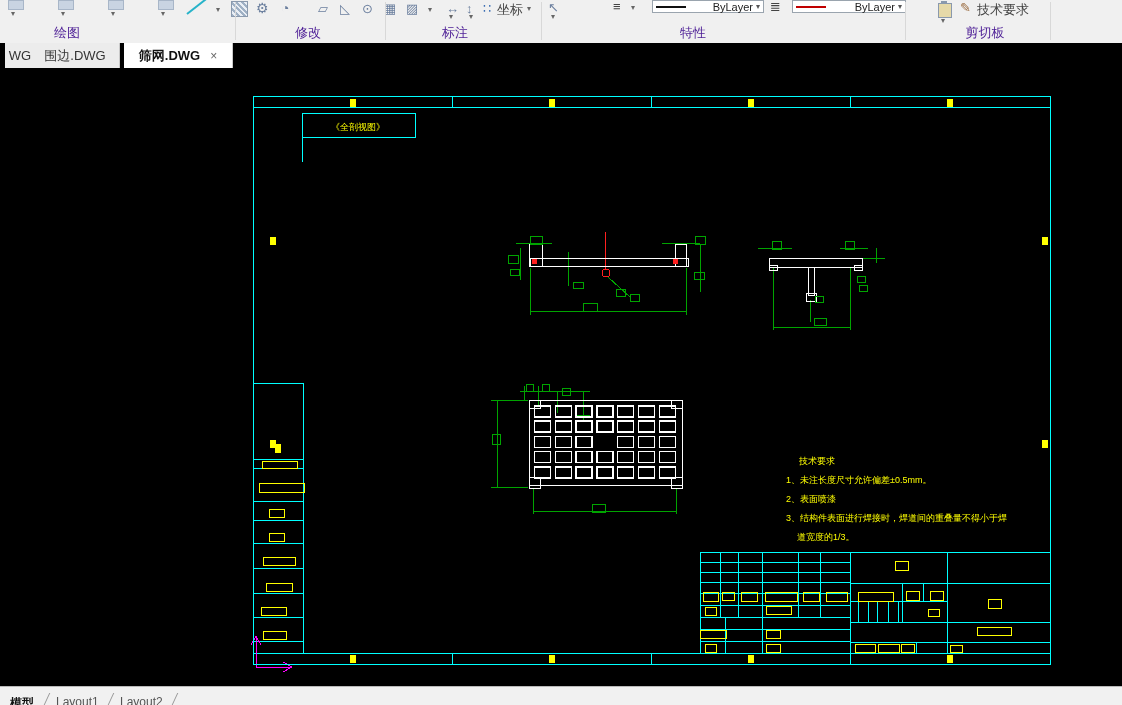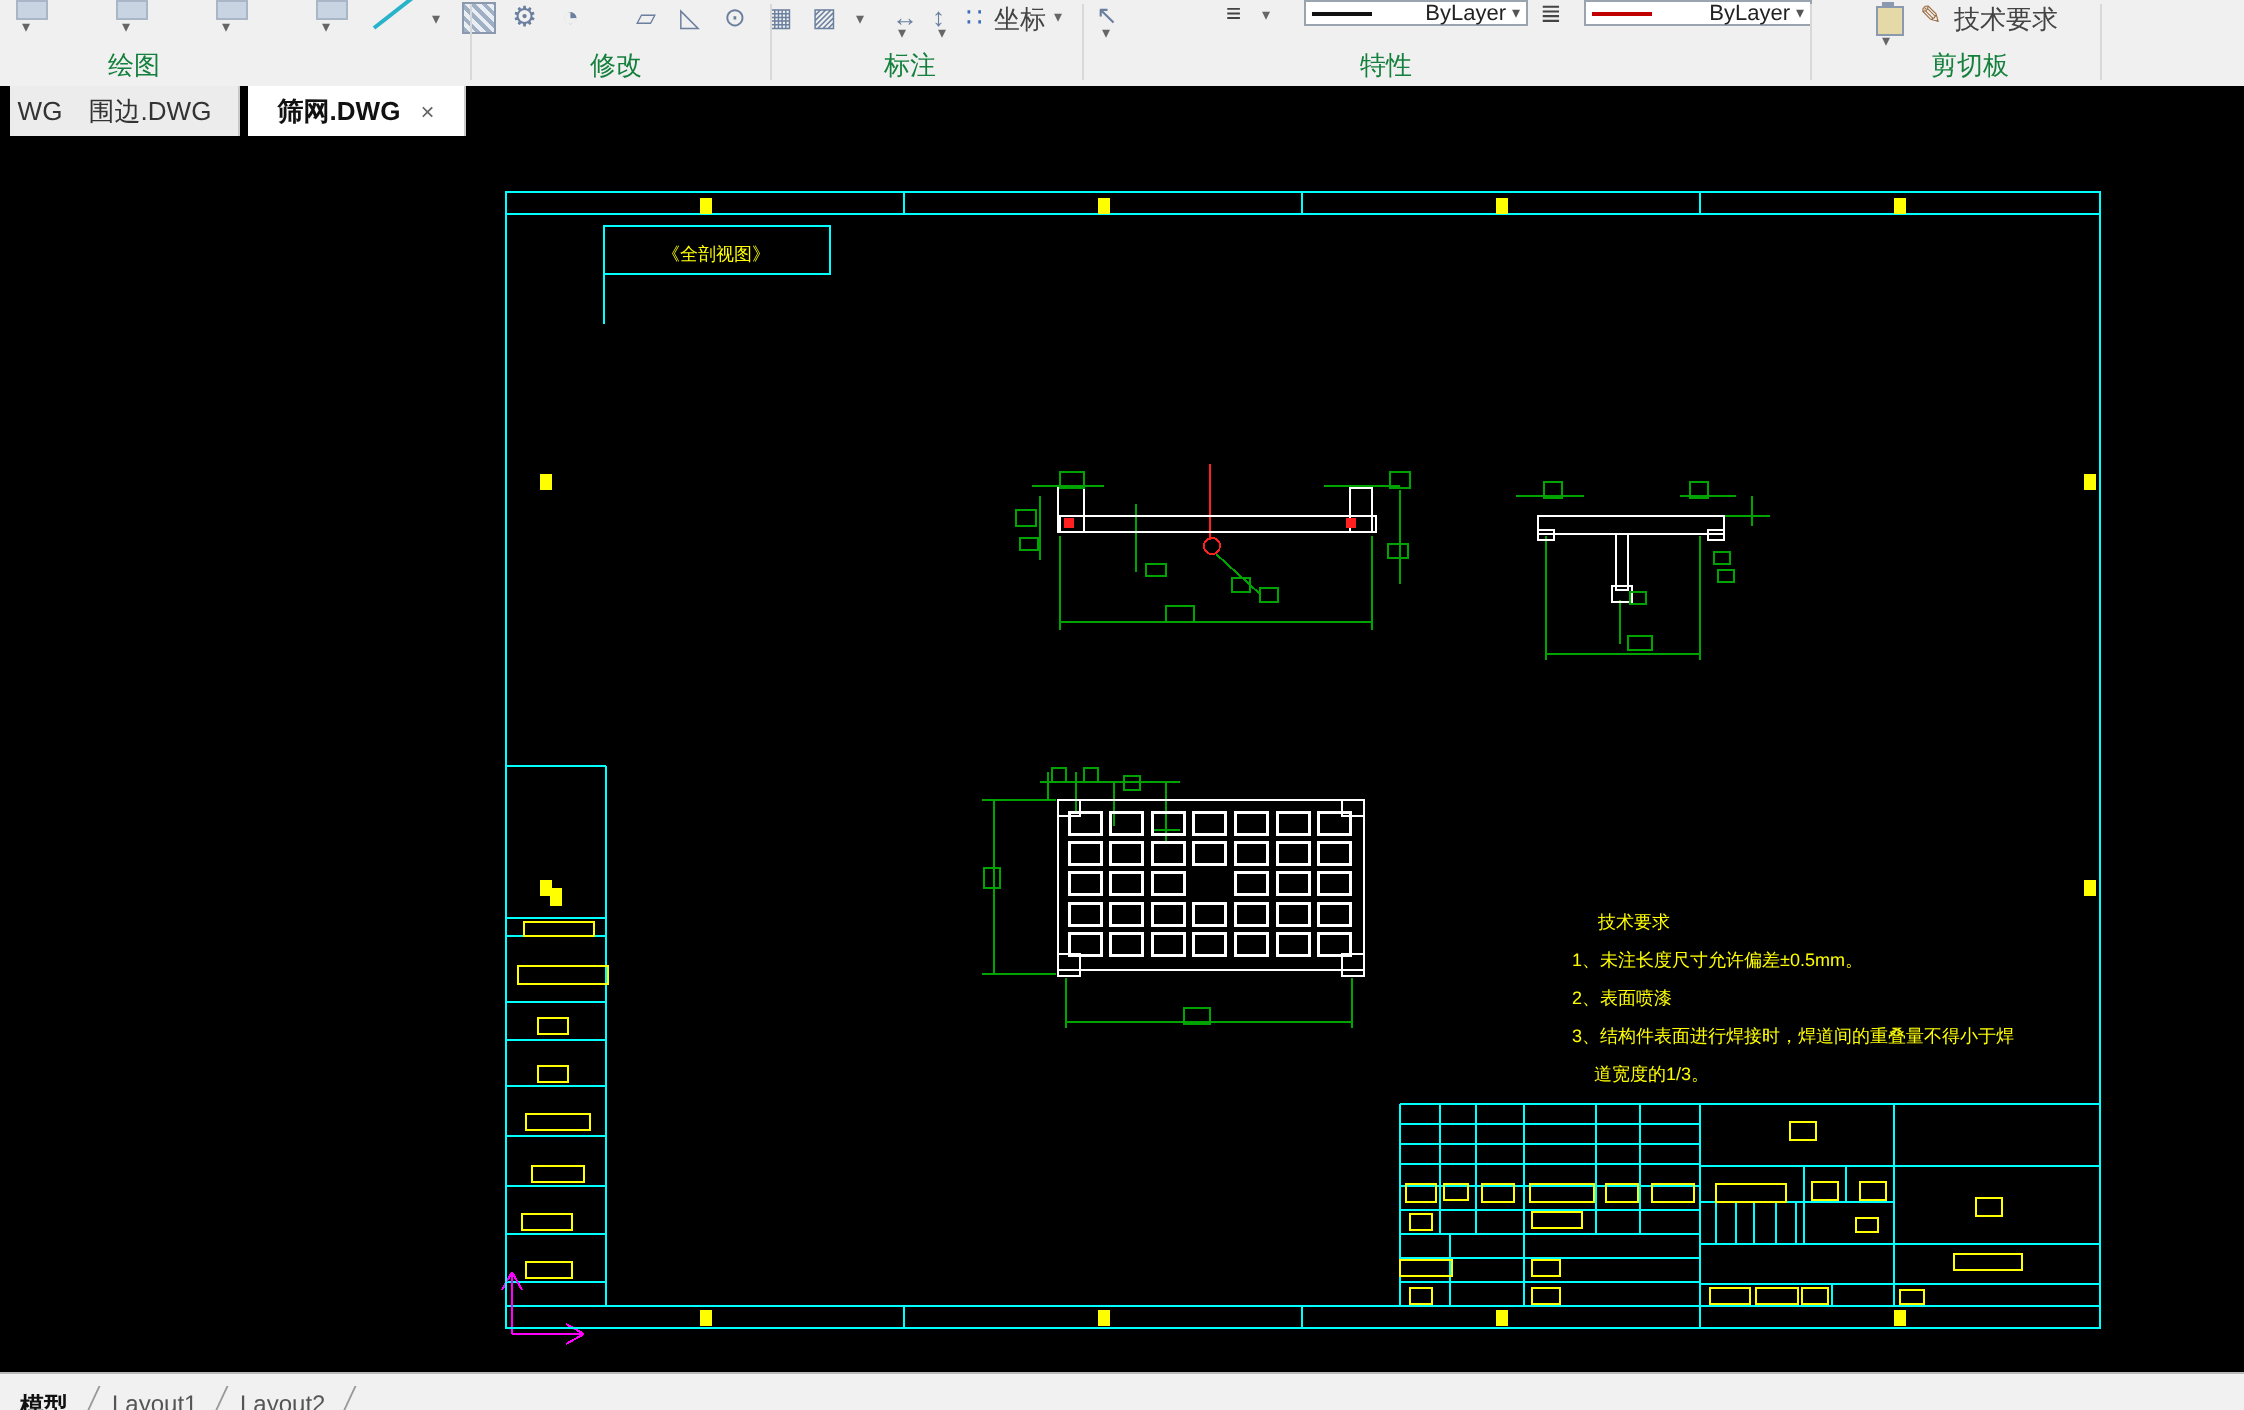--- a/index.html
+++ b/index.html
@@ -1,21 +1,21 @@
 <!DOCTYPE html>
 <html><head>
 <meta charset="utf-8">
 <style>
   html,body{margin:0;padding:0;}
   body{width:1122px;height:705px;overflow:hidden;position:relative;background:#000;
        font-family:"Liberation Sans","DejaVu Sans",sans-serif;}
   
   .ribbon{position:absolute;left:0;top:0;width:1122px;height:43px;background:#f0f0f0;
           border-bottom:1px solid #d5d5d5;overflow:hidden;}
-  .panel-label{position:absolute;top:24px;font-size:13px;color:#15803d;transform:translateX(-50%);white-space:nowrap;}
+  .panel-label{position:absolute;top:24px;font-size:13px;color:#4c1d95;transform:translateX(-50%);white-space:nowrap;}
   .vsep{position:absolute;top:2px;width:1px;height:38px;background:#d8d8d8;}
   .ric{position:absolute;color:#6b7f9e;font-size:13px;line-height:13px;}
   .caret{position:absolute;color:#666;font-size:8px;line-height:8px;}
   .stub{position:absolute;top:0;width:14px;height:8px;background:#c9d4e2;border:1px solid #a8b6c8;}
   .hatchbox{position:absolute;width:15px;height:14px;border:1px solid #8a99ad;
             background:repeating-linear-gradient(45deg,#9fb0c4 0 2px,#e9eef5 2px 4px);}
   .linetool{position:absolute;width:24px;height:16px;}
   .linetool:before{content:"";position:absolute;left:2px;top:13px;width:24px;height:2px;
             background:#27b3c9;transform:rotate(-38deg);transform-origin:left center;}
   .combo{position:absolute;top:0;height:13px;background:#fff;border:1px solid #9aa4ae;

